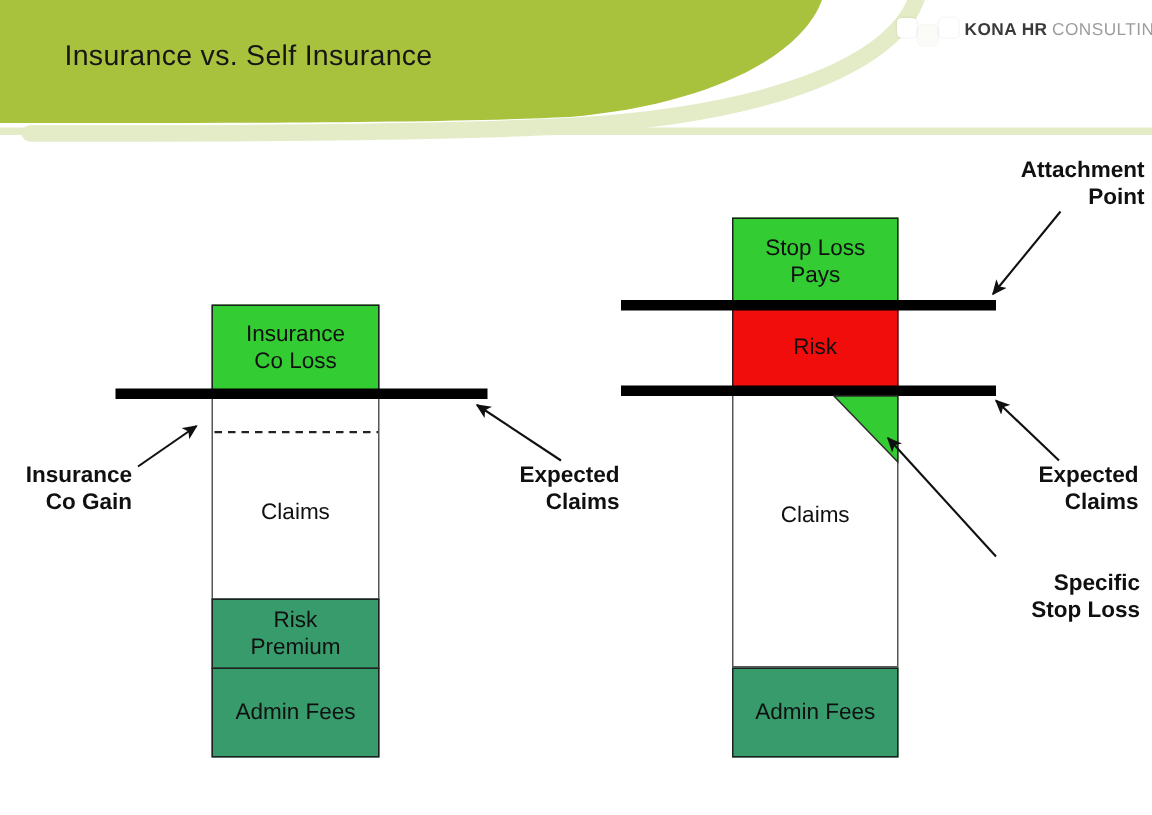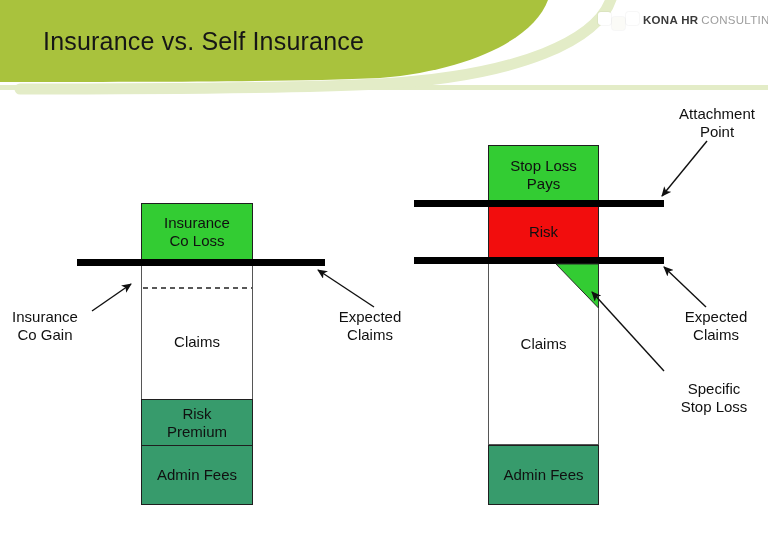--- a/index.html
+++ b/index.html
@@ -6,42 +6,42 @@
   html,body { background:#ffffff; }
   body { font-family:"Liberation Sans","DejaVu Sans",sans-serif; }
   .slide {
     position:relative; width:768px; height:543px; background:#ffffff;
     overflow:hidden; margin:0 auto;
   }
   
   .header { position:absolute; top:0; left:0; width:768px; height:100px; }
   .header svg { position:absolute; top:0; left:0; }
   .slide-title {
-    position:absolute; left:43px; top:27px; font-size:25px; color:#161616;
+    position:absolute; left:43px; top:27px; font-size:19px; color:#161616;
     letter-spacing:0.2px; white-space:nowrap;
   }
   .logo { position:absolute; top:10px; left:596px; width:170px; height:24px; }
   .logo-sq { position:absolute; width:13px; height:13px; border-radius:3px; background:#ffffff; box-shadow:0 0 0 1px rgba(0,0,0,0.03); }
   .logo-sq.s1 { left:2px;  top:2px; }
   .logo-sq.s2 { left:16px; top:7px; background:#fbfbf7; }
   .logo-sq.s3 { left:30px; top:2px; }
   .logo-text { position:absolute; left:47px; top:4px; font-size:11.5px; white-space:nowrap; }
   .logo-bold { font-weight:bold; color:#3a3a3a; letter-spacing:0.3px; }
   .logo-light { color:#9d9d9d; letter-spacing:0.3px; margin-left:3px; }
   
   .seg {
     position:absolute; display:flex; align-items:center; justify-content:center;
     text-align:center; font-size:15px; line-height:18px; color:#101010;
     white-space:pre-line; border:1px solid #1f1f1f;
   }
   .seg.white { border:1px solid #565656; background:#ffffff; }
   .hline { position:absolute; height:7px; background:#000000; }
   .callout {
-    position:absolute; text-align:center; font-size:15px; line-height:18px;
-    color:#101010; white-space:pre-line;
+    position:absolute; text-align:right; font-size:15px; line-height:18px;
+    color:#101010; white-space:pre-line;font-weight:bold;
   }
   .overlay { position:absolute; top:0; left:0; pointer-events:none; }
 </style>
 </head>
 <body>
 
 <div class="slide">
 
   <div class="header">
     <svg width="768" height="100" viewBox="0 0 768 100">

